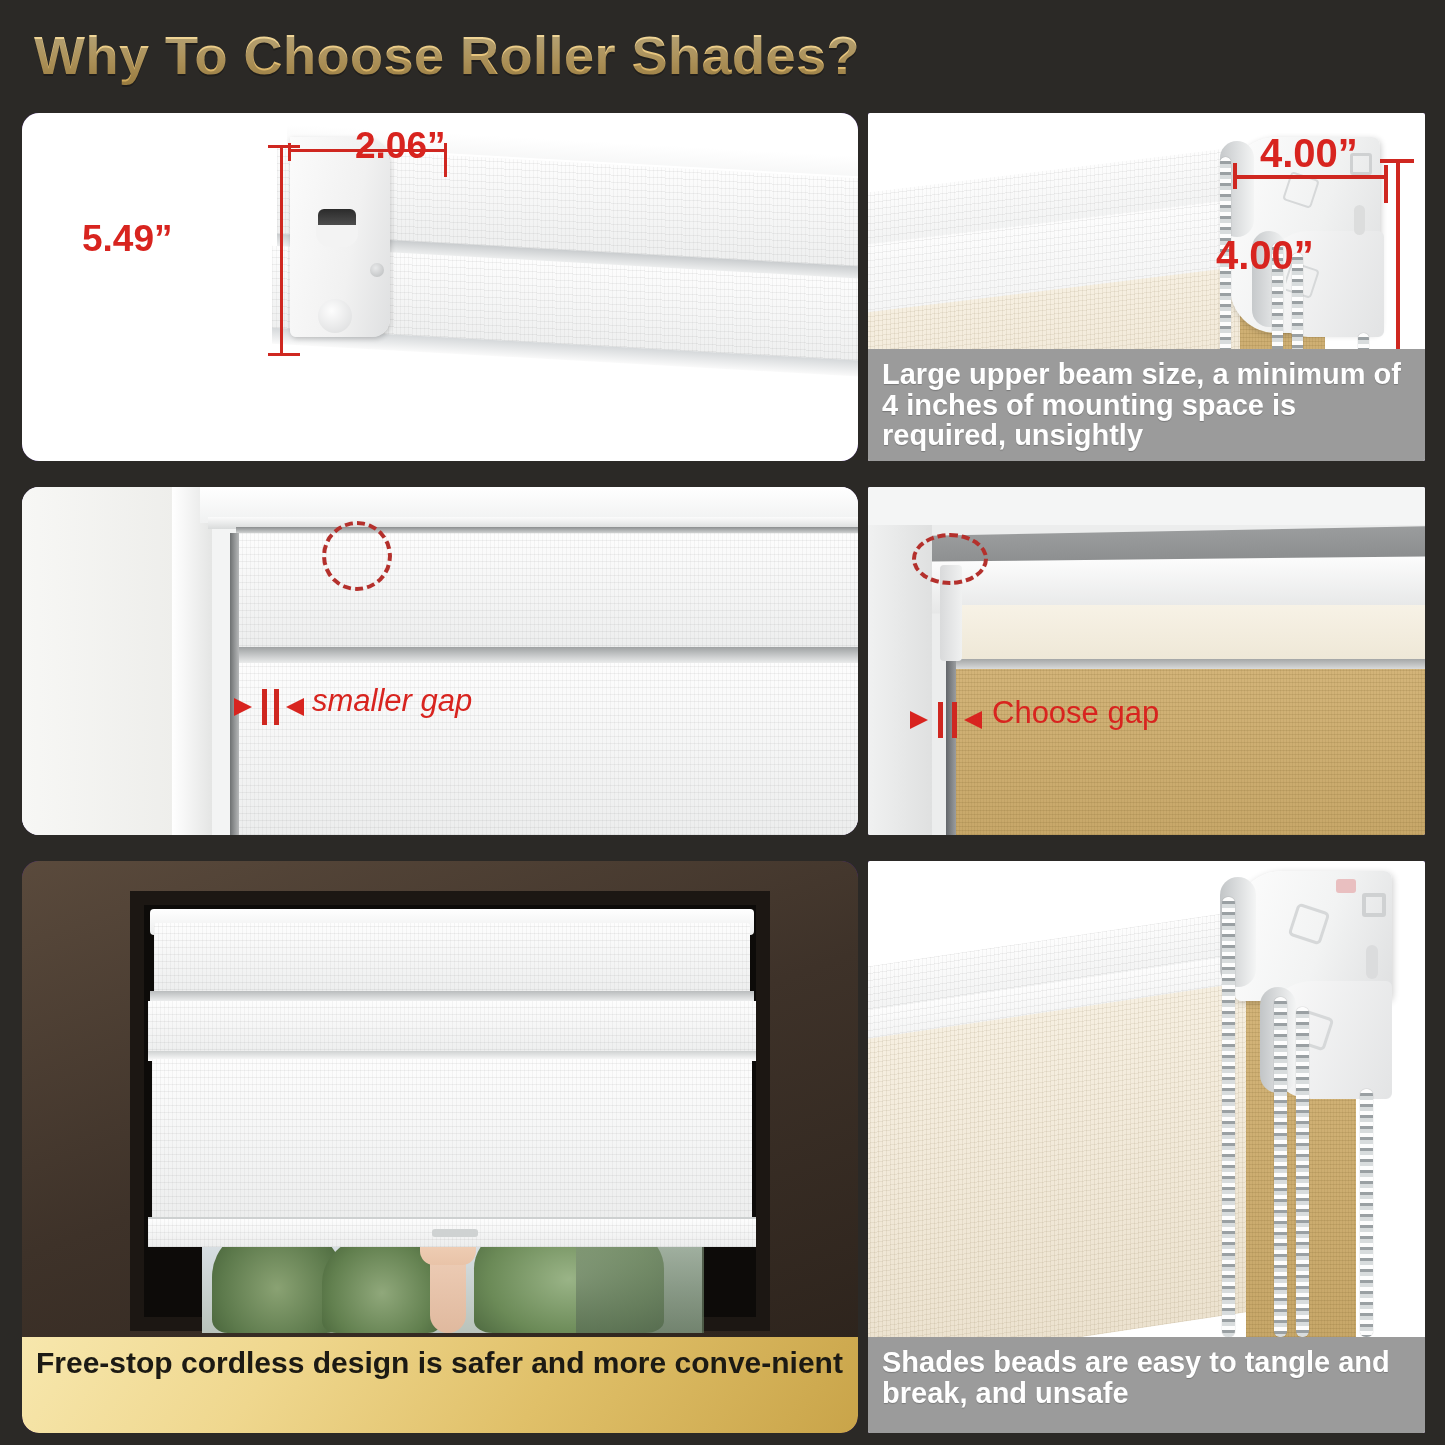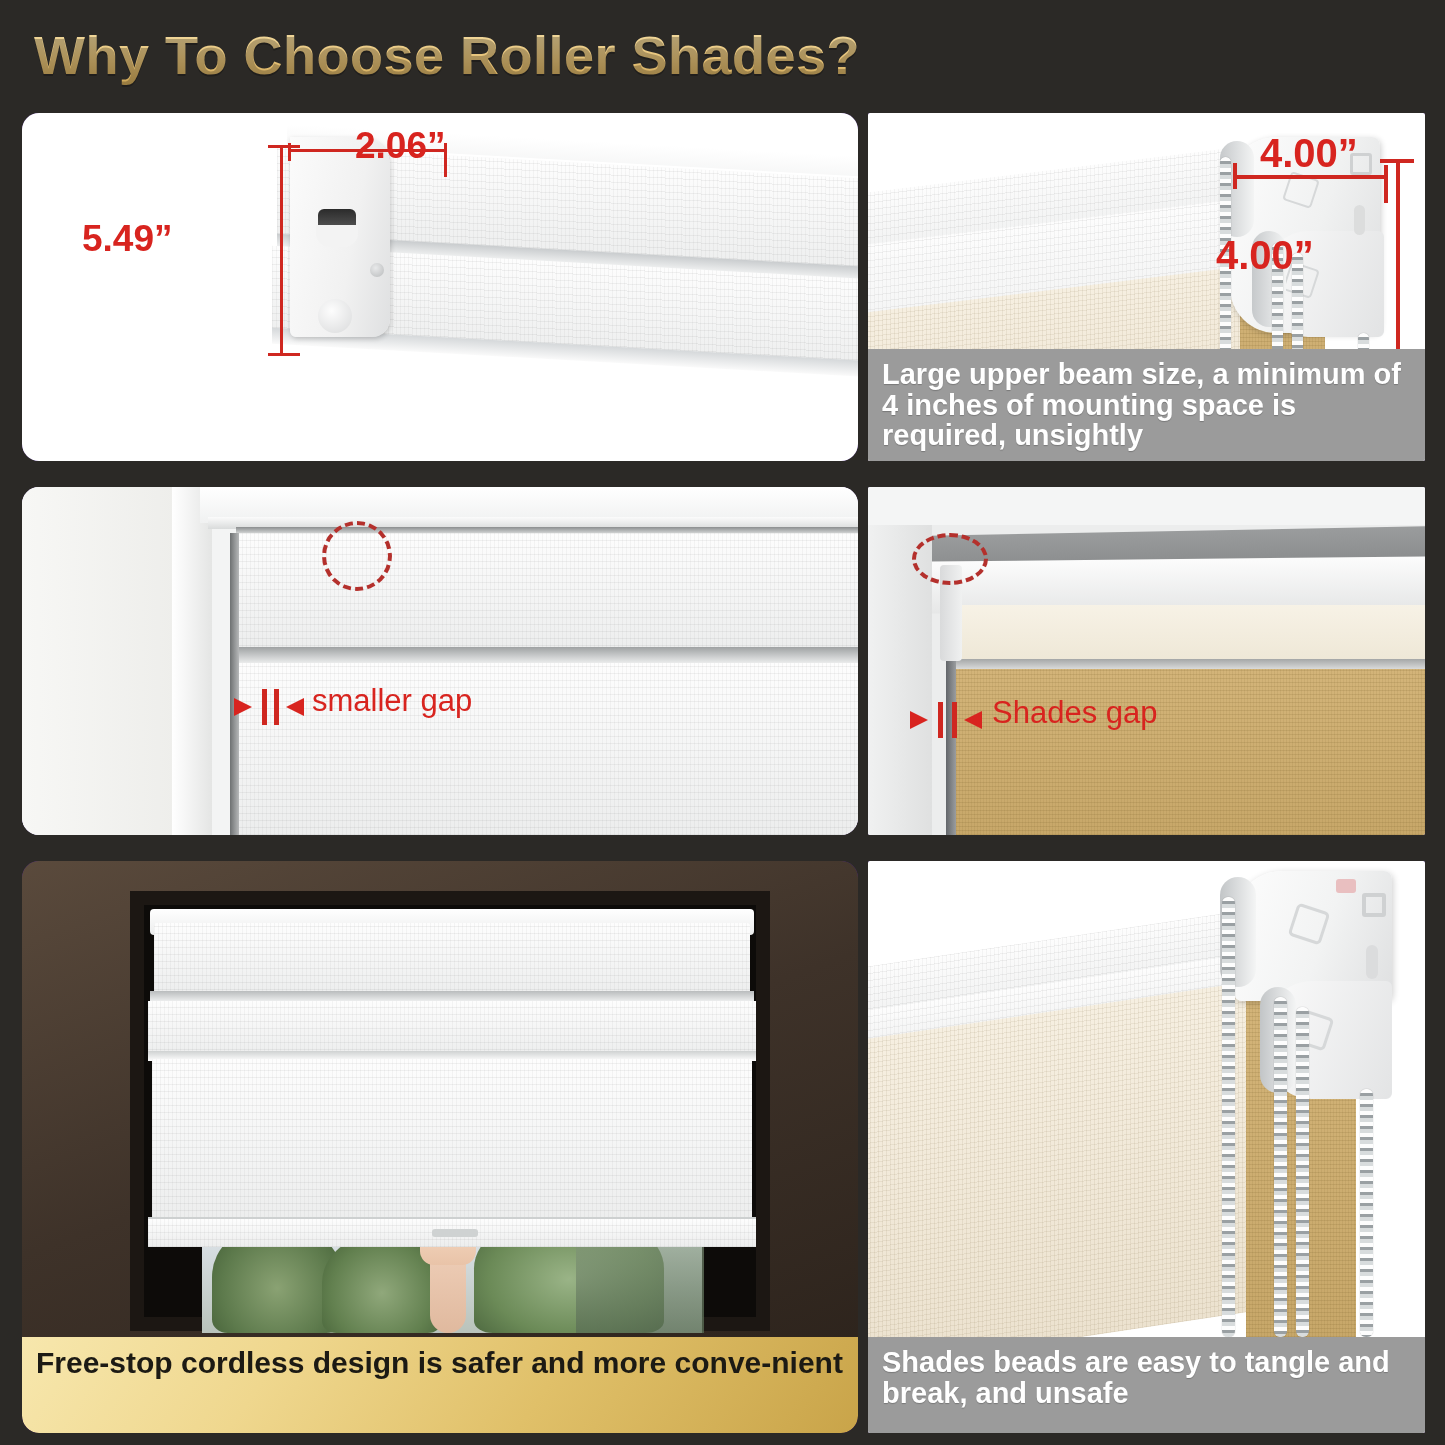--- a/index.html
+++ b/index.html
@@ -179,21 +179,21 @@
 
       <div class="dline" style="left:528px;top:46px;width:4px;height:204px;"></div>
       <div class="dline" style="left:512px;top:46px;width:34px;height:4px;"></div>
       <div class="dline" style="left:512px;top:246px;width:34px;height:4px;"></div>
       <div class="dim-txt" style="left:348px;top:120px;font-size:40px;">4.00”</div>
     </div>
     <div class="cap gray h3">Large upper beam size, a minimum of 4 inches of mounting space is required, unsightly</div>
   </div>
 
   <div class="panel left r2">
-    <div class="photo" style="background:#f3f4f4;">
+    <div class="photo" style="background:#f3f4f4;font-style:italic;">
       <div style="position:absolute;left:0;top:0;width:170px;height:348px;
                   background:linear-gradient(90deg,#f7f7f5,#ededea);"></div>
       <div style="position:absolute;left:150px;top:0;width:40px;height:348px;
                   background:linear-gradient(90deg,#ffffff,#e4e5e4);"></div>
       <div style="position:absolute;left:178px;top:0;width:658px;height:36px;
                   background:linear-gradient(180deg,#ffffff,#f0f1f1);"></div>
       <div style="position:absolute;left:186px;top:30px;width:650px;height:12px;
                   background:linear-gradient(180deg,#fbfbfb,#d9dbdb);"></div>
       <div style="position:absolute;left:214px;top:40px;width:622px;height:6px;
                   background:linear-gradient(180deg,#8b8e8f,#cfd1d1);"></div>
@@ -230,21 +230,21 @@
       <div style="position:absolute;left:78px;top:170px;width:10px;height:178px;
                   background:linear-gradient(90deg,#63666a,#9a9d9f);"></div>
       <div style="position:absolute;left:72px;top:78px;width:22px;height:96px;
                   background:linear-gradient(90deg,#d9dadb,#f0f1f1);border-radius:4px;"></div>
       <div class="dcirc" style="left:44px;top:46px;width:76px;height:52px;"></div>
 
       <div class="rarrow" style="left:42px;top:224px;"></div>
       <div class="dline" style="left:70px;top:215px;width:5px;height:36px;"></div>
       <div class="dline" style="left:84px;top:215px;width:5px;height:36px;"></div>
       <div class="larrow" style="left:96px;top:224px;"></div>
-      <div class="gaptxt" style="left:124px;top:208px;">Shades gap</div>
+      <div class="gaptxt" style="left:124px;top:208px;">Choose gap</div>
     </div>
   </div>
 
   <div class="panel left r3">
     <div class="photo" style="background:linear-gradient(160deg,#5a4a3c 0%,#3e3229 45%,#2a211a 100%);">
 
       <div style="position:absolute;left:108px;top:30px;width:640px;height:440px;
                   background:#120e0b;border:18px solid #1c1713;"></div>
       <div style="position:absolute;left:122px;top:44px;width:612px;height:412px;background:#0d0b09;"></div>
 

